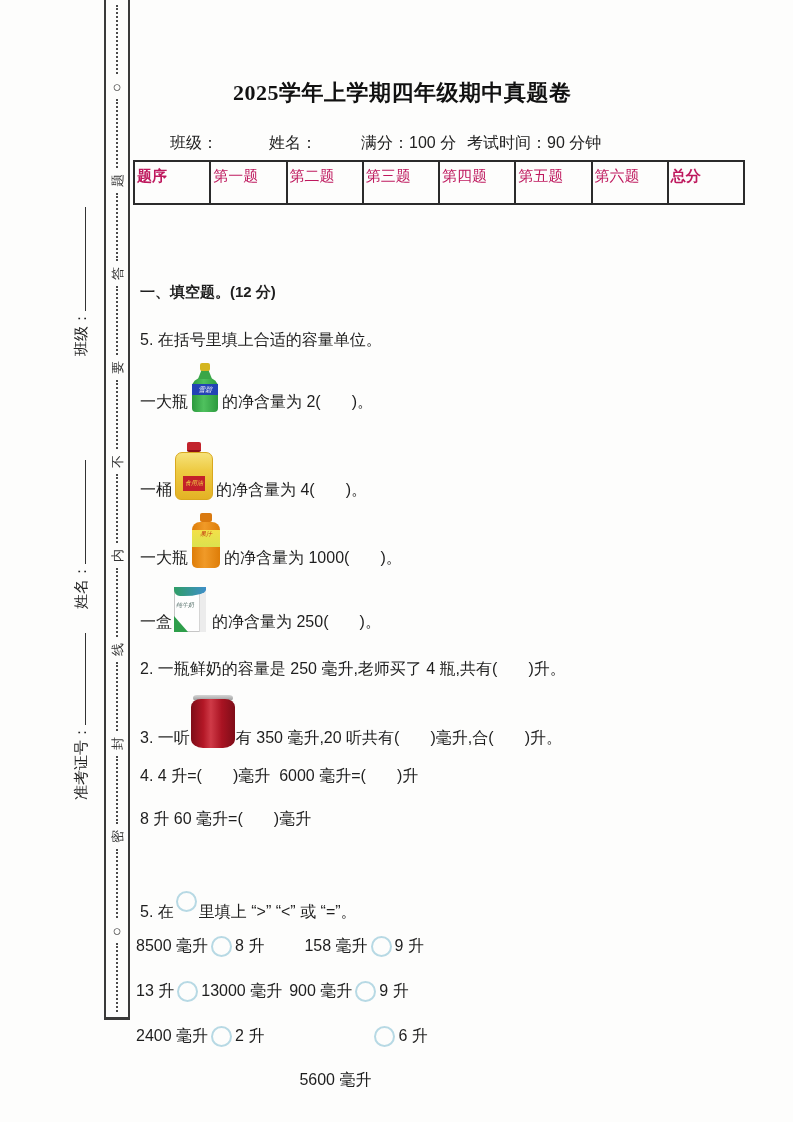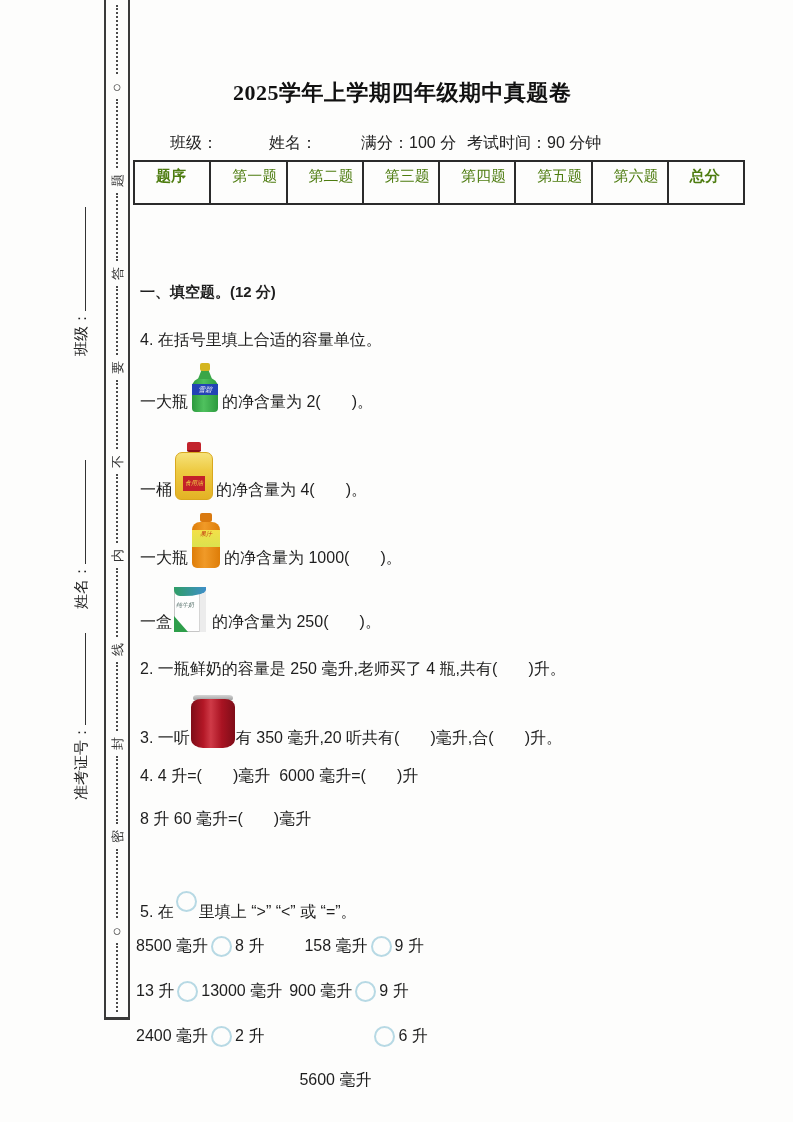--- a/index.html
+++ b/index.html
@@ -24,22 +24,22 @@
   .f-ticket{width:196px;left:-17px;top:692px;}
 
   
   .title{position:absolute;left:233px;top:78px;font-family:"Liberation Serif",serif;
     font-weight:bold;font-size:22px;letter-spacing:0.5px;color:#111;}
   .info-span{position:absolute;top:133px;font-size:16px;color:#222;white-space:pre;}
   .i0{left:170px;} .i1{left:269px;} .i2{left:361px;} .i3{left:467px;}
 
   
   table.score{position:absolute;left:133px;top:160px;width:612px;border-collapse:collapse;table-layout:fixed;}
-  table.score td{border:2px solid #2b2b2b;font-size:15px;color:#4d7c0f;
-    vertical-align:top;padding:5px 0 0 21px;white-space:nowrap;overflow:hidden;}
+  table.score td{border:2px solid #2b2b2b;font-size:15px;color:#be185d;
+    vertical-align:top;padding:5px 0 0 2px;white-space:nowrap;overflow:hidden;}
   table.score tr.hd td{height:36px;}
   table.score tr.sc td{height:43px;}
   td.b{font-weight:bold;color:#111;}
 
   
   .line{position:absolute;font-size:16px;color:#1e1e1e;white-space:pre;}
   .heading{font-weight:bold;font-size:15px;}
   .flexline{display:flex;align-items:flex-end;}
   .flexline .txt{line-height:21px;white-space:pre;}
 
@@ -130,21 +130,21 @@
       <td>第三题</td>
       <td>第四题</td>
       <td>第五题</td>
       <td>第六题</td>
       <td class="b">总分</td>
     </tr>
   </tbody>
     </table>
 
   <div class="line heading" style="left:140px;top:283px;">一、填空题。(12 分)</div>
-  <div class="line" style="left:140px;top:330px;">4. 在括号里填上合适的容量单位。</div>
+  <div class="line" style="left:140px;top:330px;">5. 在括号里填上合适的容量单位。</div>
 
   <div class="line flexline" style="left:140px;top:362px;height:50px;">
     <span class="txt">一大瓶</span>
     <span class="icon icon-soda">
       <i class="soda-body"></i>
       <i class="soda-neck"></i>
       <i class="soda-cap"></i>
       <i class="soda-label">雪碧</i>
     </span>
     <span class="txt">的净含量为 2(       )。</span>

